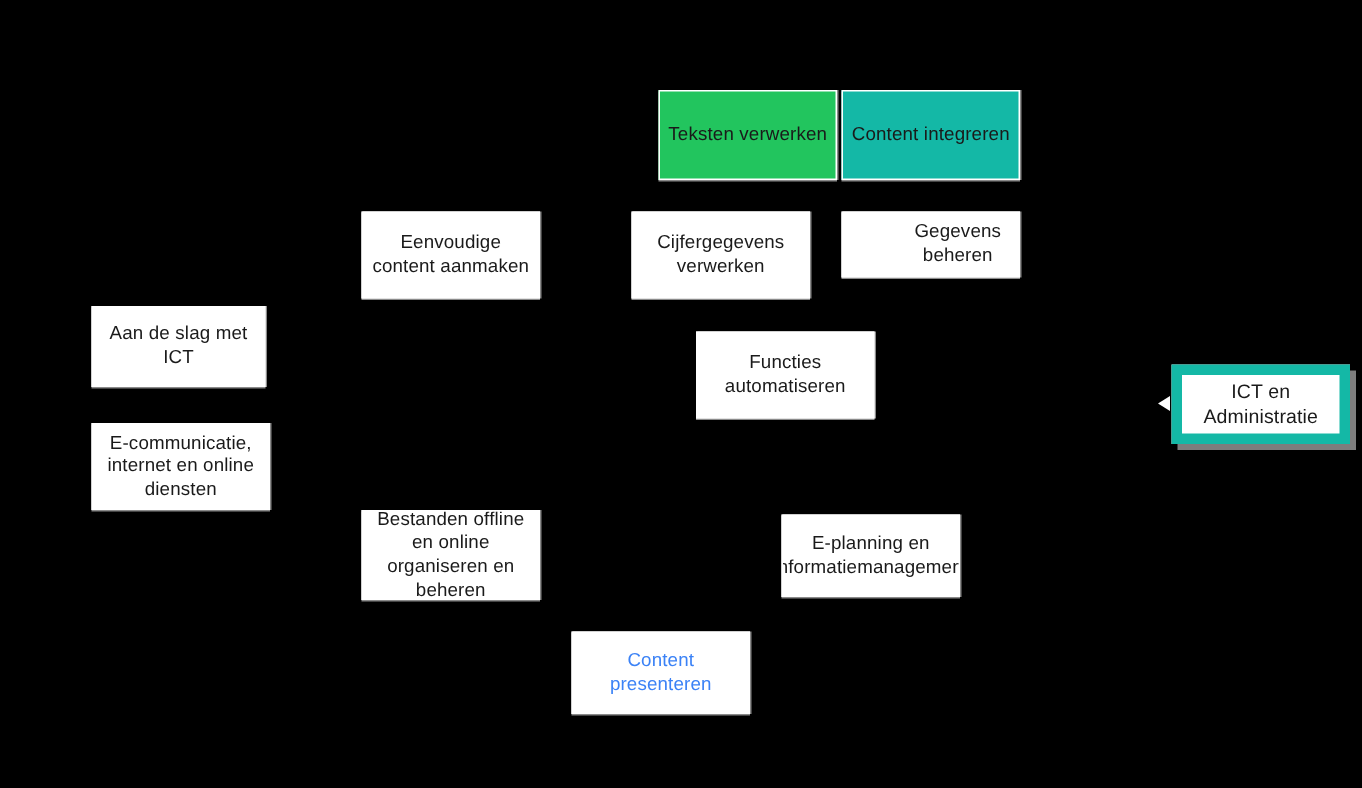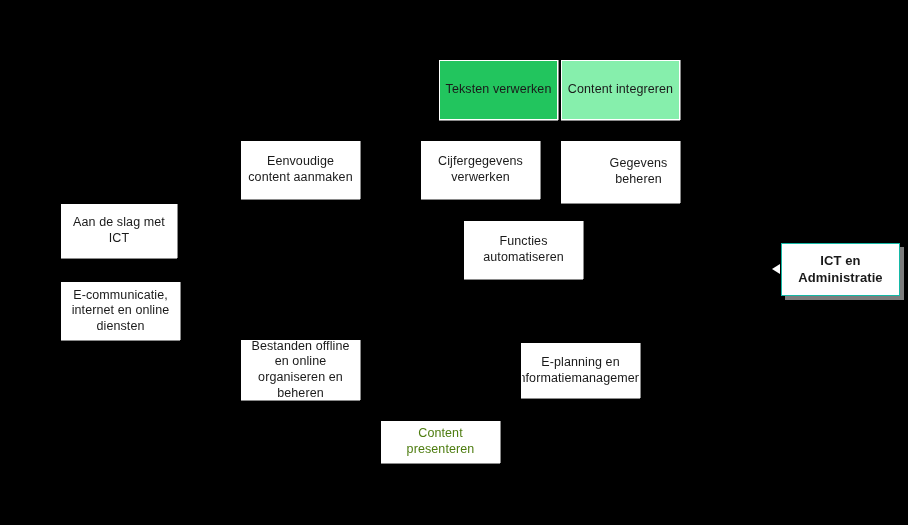--- a/index.html
+++ b/index.html
@@ -35,22 +35,21 @@
   }
   .node > span {
     display: block;
     padding: 0 2px;
     white-space: pre-line;
   }
   
   .node.accent {
     font-size: 13px;
     box-shadow: 4px 4px 0 0 #7d7d7d;
-    border: 1px solid #14b8a6;
-    font-weight: bold;
+    border: 7px solid #14b8a6;
   }
   
   .notch {
     position: absolute;
     width: 0;
     height: 0;
     border-top: 5px solid transparent;
     border-bottom: 5px solid transparent;
     border-right: 8px solid #ffffff;
   }
@@ -72,45 +71,45 @@
 internet en online
 diensten</span>
     </div>
     <div class="node" style="left: 241px; top: 141px; width: 119px; height: 58px; background: rgb(255, 255, 255); color: rgb(26, 26, 26);">
       <span>Eenvoudige
 content aanmaken</span>
     </div>
     <div class="node" style="left: 421px; top: 60px; width: 119px; height: 60px; background: #22c55e; color: rgb(26, 26, 26); margin-left: 18px;">
       <span>Teksten verwerken</span>
     </div>
-    <div class="node" style="left: 561px; top: 60px; width: 119px; height: 60px; background: #86efac; color: rgb(26, 26, 26);">
+    <div class="node" style="left: 561px; top: 60px; width: 119px; height: 60px; background: #14b8a6; color: rgb(26, 26, 26);">
       <span>Content integreren</span>
     </div>
     <div class="node" style="left: 421px; top: 141px; width: 119px; height: 58px; background: rgb(255, 255, 255); color: rgb(26, 26, 26);">
       <span>Cijfergegevens
 verwerken</span>
     </div>
-    <div class="node" style="left: 561px; top: 141px; width: 119px; height: 62px; background: rgb(255, 255, 255); color: rgb(26, 26, 26); padding-left: 36px;">
+    <div class="node" style="left: 561px; top: 141px; width: 119px; height: 44px; background: rgb(255, 255, 255); color: rgb(26, 26, 26); padding-left: 36px;">
       <span>Gegevens beheren</span>
     </div>
     <div class="node" style="left: 464px; top: 221px; width: 119px; height: 58px; background: rgb(255, 255, 255); color: rgb(26, 26, 26);">
       <span>Functies
 automatiseren</span>
     </div>
     <div class="node" style="left: 241px; top: 340px; width: 119px; height: 60px; background: rgb(255, 255, 255); color: rgb(26, 26, 26);">
       <span>Bestanden offline
 en online
 organiseren en
 beheren</span>
     </div>
     <div class="node clipped" style="left: 521px; top: 343px; width: 119px; height: 55px; background: rgb(255, 255, 255); color: rgb(26, 26, 26);">
       <span>E-planning en
 informatiemanagement</span>
     </div>
-    <div class="node" style="left: 381px; top: 421px; width: 119px; height: 42px; background: rgb(255, 255, 255); color: #4d7c0f;">
+    <div class="node" style="left: 381px; top: 421px; width: 119px; height: 55px; background: rgb(255, 255, 255); color: #3b82f6;">
       <span>Content
 presenteren</span>
     </div>
     <div class="node accent" style="left: 781px; top: 243px; width: 119px; height: 53px; background: rgb(255, 255, 255); color: rgb(26, 26, 26);">
       <span>ICT en
 Administratie</span>
     </div>
     <div class="notch" style="left: 772px; top: 264px;"></div>
   </div>
 

